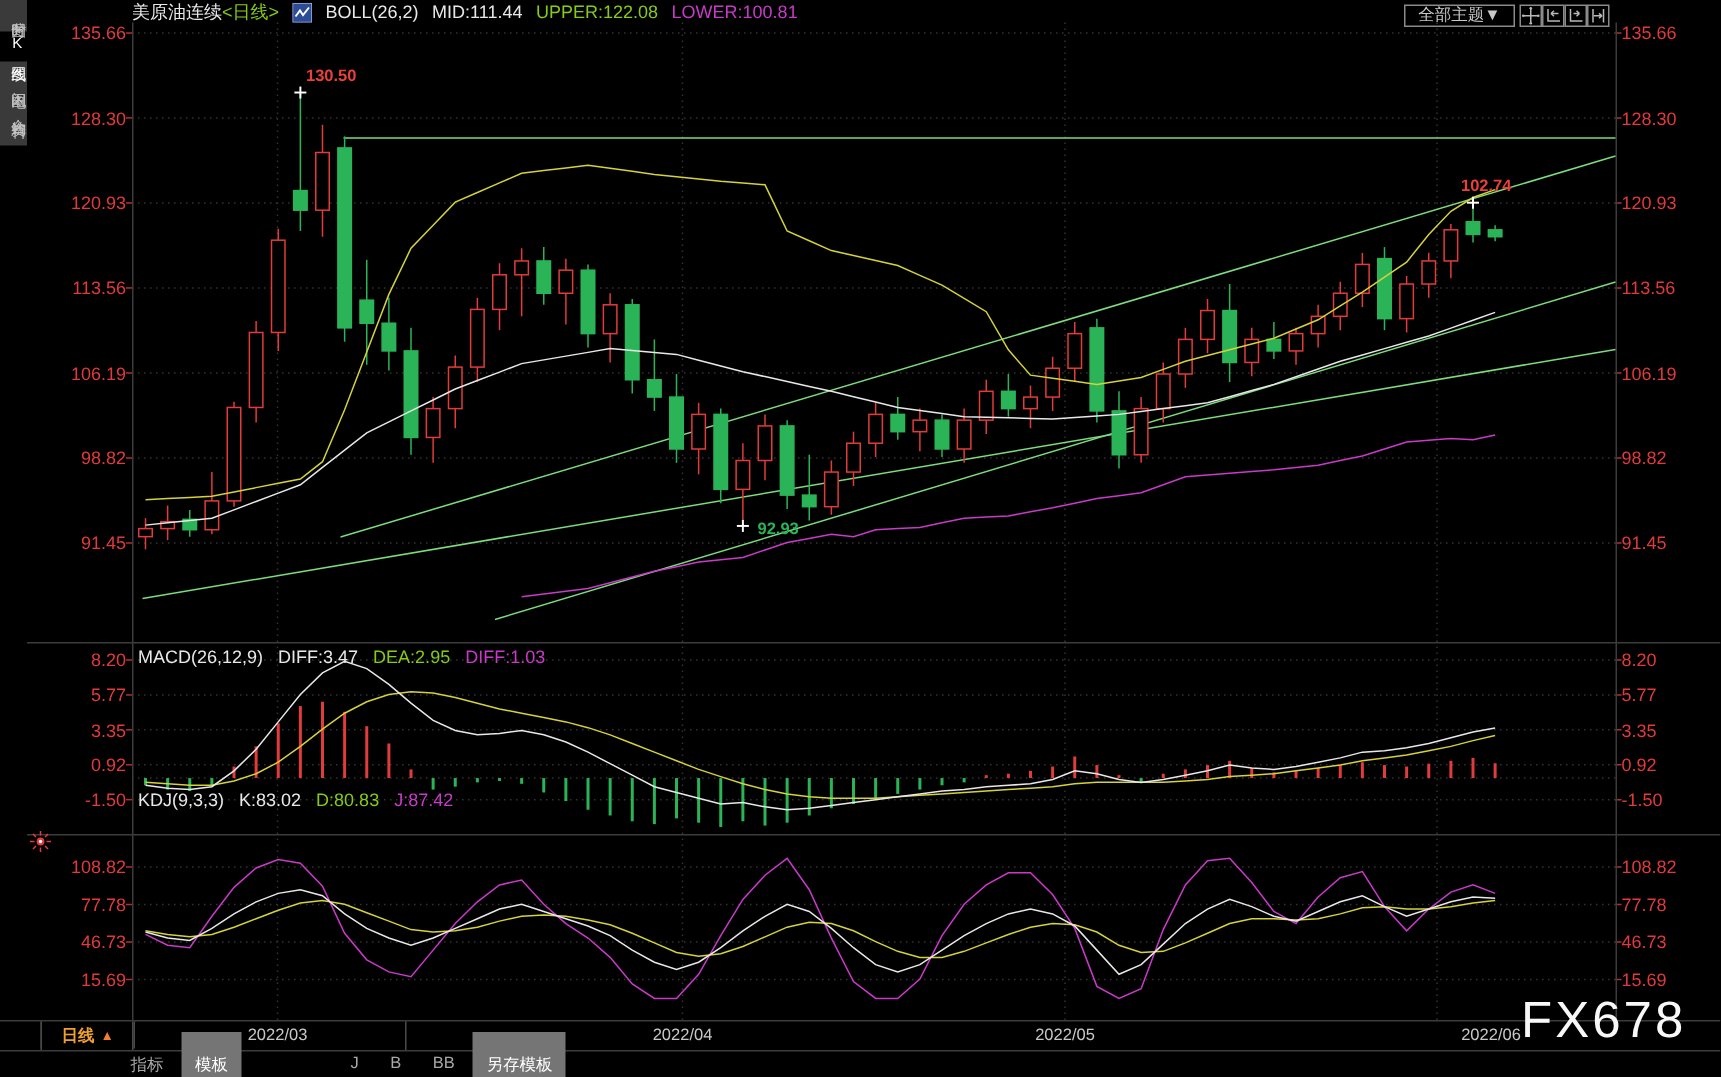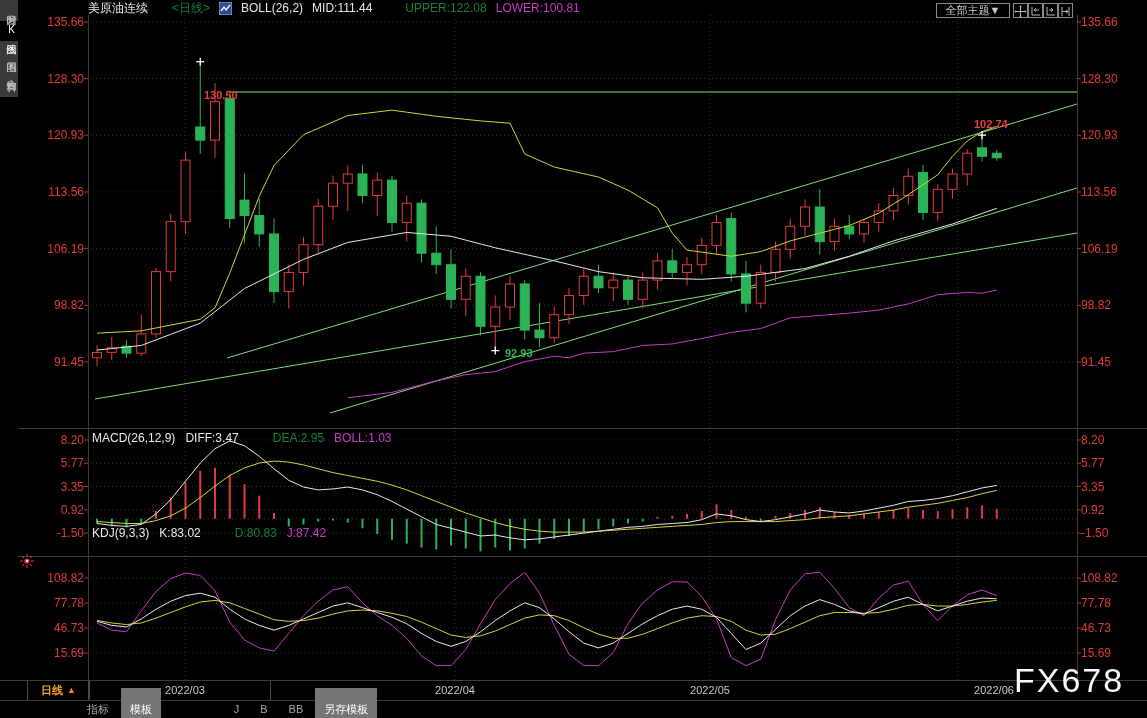--- a/index.html
+++ b/index.html
@@ -2,21 +2,21 @@
 <html><head>
 <meta charset="utf-8">
 <style>
   html,body{margin:0;padding:0;background:#000;}
   body{width:1147px;height:718px;position:relative;overflow:hidden;
        font-family:"Liberation Sans","DejaVu Sans",sans-serif;}
   #chart-svg{position:absolute;left:0;top:0;}
   
   #header{position:absolute;left:88px;top:1px;height:14px;display:flex;align-items:center;gap:9px;
           font-size:12px;white-space:nowrap;z-index:5;}
-  .h-white{color:#e8e8e8;} .h-yellow{color:#15803d;padding-left:24px;} .h-mag{color:#c93ac9;}
+  .h-white{color:#e8e8e8;} .h-yellow{color:#84cc16;} .h-mag{color:#c93ac9;}
   #theme-btn{position:absolute;left:936px;top:3px;width:72px;height:13px;border:1px solid #8a8a8a;
              color:#c8c8c8;font-size:11px;line-height:13px;text-align:center;z-index:5;cursor:pointer;}
   .tool-btn{position:absolute;top:3px;width:13px;height:13px;border:1px solid #8a8a8a;z-index:5;cursor:pointer;}
   
   #sidebar{position:absolute;left:0;top:0;width:18px;background:#3a3a3a;padding:3px 0 10px 0;z-index:6;}
   .side-item{writing-mode:vertical-rl;text-orientation:upright;margin:0 auto 9px auto;display:block;
              color:#c2c2c2;font-size:10px;letter-spacing:1px;text-align:center;padding:3px 0;width:18px;cursor:pointer;}
   .side-item.active{background:#000;color:#ffffff;}
   
   .ylab{position:absolute;font-size:12px;color:#e03a3a;line-height:13px;z-index:4;}
@@ -391,30 +391,30 @@
       <line x1="495.25" y1="346.6193379999999" x2="495.25" y2="354.6193379999999" stroke="#fff" stroke-width="1.3"></line>
       <line x1="978" y1="135.12872599999994" x2="986" y2="135.12872599999994" stroke="#fff" stroke-width="1.3"></line>
       <line x1="982" y1="131.12872599999994" x2="982" y2="139.12872599999994" stroke="#fff" stroke-width="1.3"></line>
     </g>
   </svg>
 
 <div class="ind-head" style="top:431px;">
   <span class="h-white">MACD(26,12,9)</span>
   <span class="h-white">DIFF:3.47</span>
   <span class="h-yellow">DEA:2.95</span>
-  <span class="h-mag">BOLL:1.03</span>
+  <span class="h-mag">DIFF:1.03</span>
 </div>
 <div class="ind-head" style="top:526px;">
   <span class="h-white">KDJ(9,3,3)</span>
   <span class="h-white">K:83.02</span>
   <span class="h-yellow">D:80.83</span>
   <span class="h-mag">J:87.42</span>
 </div>
 
-<div class="anno red" style="left:204px;top:45px;margin-top:44px;">130.50</div>
+<div class="anno red" style="left:204px;top:45px;">130.50</div>
 <div class="anno green" style="left:505px;top:347px;">92.93</div>
 <div class="anno red" style="left:974px;top:118px;">102.74</div>
 
 <div id="burst">
   <svg width="16" height="16">
       <g stroke="#e13b3b" stroke-width="1">
         <path d="M8,1V4M8,12V15M1,8H4M12,8H15M3,3l2,2M13,3l-2,2M3,13l2,-2M13,13l-2,-2"></path>
       </g>
       <circle cx="8" cy="8" r="2.6" fill="#e13b3b"></circle>
       <circle cx="8" cy="8" r="1.1" fill="#fff"></circle>

